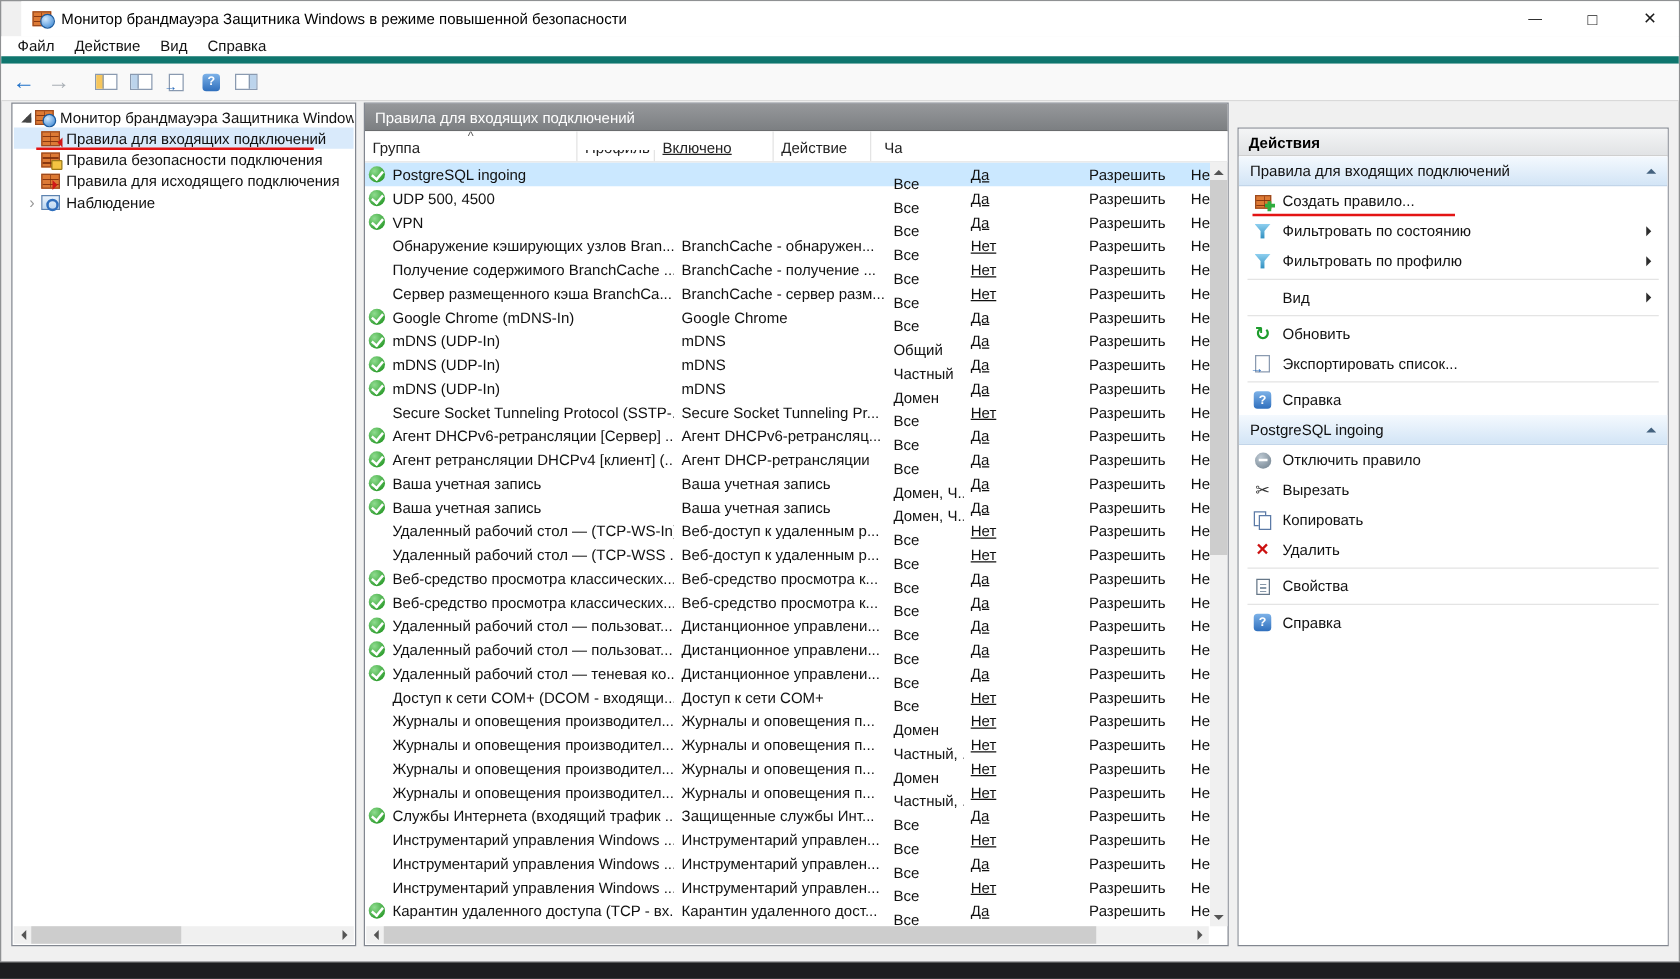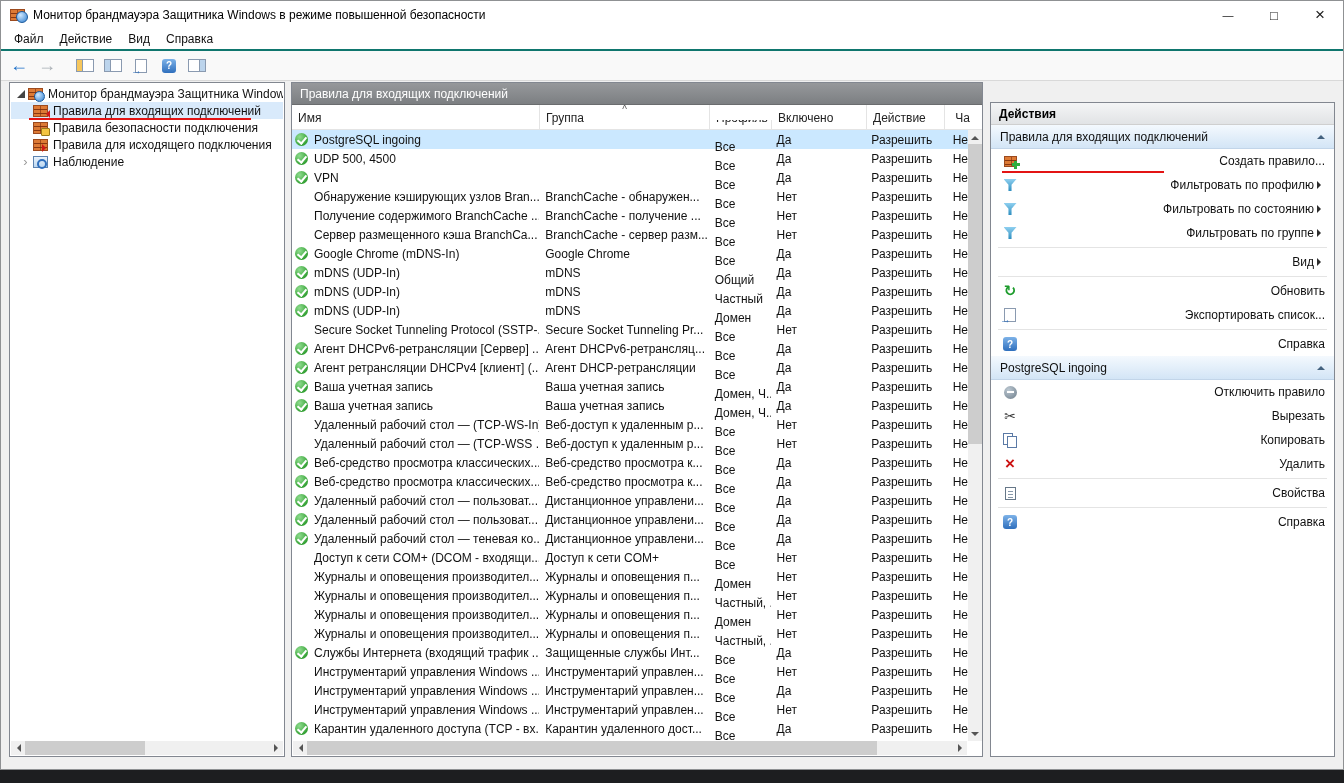--- a/index.html
+++ b/index.html
@@ -10,41 +10,41 @@
     font-family: "Liberation Sans", "DejaVu Sans", sans-serif;
     overflow: hidden;
     font-size: 12px;
     color: #111;
   }
   .window {
     position: absolute; left:0; top:0; width:1344px; height:770px;
     background:#f0f0f0; border:1px solid #8f9193;
   }
   
-  .titlebar { height:28px; background:#fff; display:flex; align-items:center; padding-left:9px; }
+  .titlebar { height:28px; background:#fff; display:flex; align-items:center; padding-left:9px;margin-left:16px; }
   .app-icon {
     width:15px; height:12px; margin-right:8px; position:relative; flex:none;
     background:#dd7a35;
     background-image:
       linear-gradient(transparent 0 3px, rgba(122,44,10,.85) 3px 4px, transparent 4px 7px, rgba(122,44,10,.85) 7px 8px, transparent 8px),
       linear-gradient(90deg, transparent 0 6px, rgba(122,44,10,.6) 6px 7px, transparent 7px);
     border:1px solid #9c4a1e;
   }
   .app-icon::after {
     content:""; position:absolute; right:-4px; bottom:-3px; width:10px; height:10px; border-radius:50%;
     background: radial-gradient(circle at 35% 32%, #cfe8ff, #2f7fd0); border:1px solid #1b5a9d;
   }
   .win-title { font-size:12px; color:#000; white-space:nowrap; }
   .win-controls { margin-left:auto; display:flex; height:100%; }
   .win-btn { width:46px; height:100%; display:flex; align-items:center; justify-content:center; color:#1a1a1a; }
   .win-min::before { content:"—"; font-size:11px; }
   .win-max::before { content:"□"; font-size:13px; }
   .win-close::before { content:"×"; font-size:17px; }
   
-  .menubar { height:22px; background:#fff; display:flex; align-items:center; padding-left:5px; border-bottom:2px solid #0f766e; }
+  .menubar { height:22px; background:#fff; display:flex; align-items:center; padding-left:5px; border-bottom:6px solid #0f766e; }
   .menu-item { padding:0 8px; font-size:12px; color:#111; }
   
   .toolbar { height:30px; background:#f9f9f9; border-bottom:1px solid #d9d9d9; display:flex; align-items:center; padding-left:6px; gap:4px; }
   .tb-btn { width:24px; height:24px; display:flex; align-items:center; justify-content:center; position:relative; }
   .back-icon::before { content:"←"; color:#1e70c8; font-size:18px; font-weight:bold; }
   .forward-icon::before { content:"→"; color:#aab0b6; font-size:18px; font-weight:bold; }
   .tb-sep { width:6px; }
   .pane-ico { width:18px; height:13px; border:1px solid #8a9ab0; background:#fff; position:relative; display:block; }
   .pane-ico::before { content:""; position:absolute; top:0; bottom:0; width:5px; }
   .console-tree-icon .pane-ico::before { left:0; background:#f6c65c; border-right:1px solid #8a9ab0; }
@@ -83,21 +83,21 @@
   .outbound-rules-icon::after { content:""; position:absolute; right:-3px; bottom:-2px; border:4px solid transparent; border-left-color:#d01818; }
   .connection-security-icon::after { content:""; position:absolute; right:-3px; bottom:-3px; width:7px; height:6px; background:#f4c542; border:1px solid #9a7a1a; border-radius:1px; }
   .monitoring-icon { background:linear-gradient(#eaf3fc,#bcd7f0); border:1px solid #5c83b0; }
   .monitoring-icon::after { content:""; position:absolute; left:3px; top:2px; width:6px; height:6px; border:2px solid #2f6fbd; border-radius:50%; }
   .tree-item.annotated::after { content:""; position:absolute; left:18px; width:222px; bottom:-1px; height:2px; background:#e31414; z-index:6; }
   
   .main-panel { left:290px; width:692px; }
   .main-header { background:linear-gradient(#96989b,#7c7f82); color:#fff; border-bottom:1px solid #6a6c6e; }
   .table-header { position:absolute; top:22px; left:0; right:0; height:25px; display:flex; background:#fff; border-bottom:1px solid #e4e4e4; }
   .th { position:relative; border-right:1px solid #e4e4e4; display:flex; align-items:flex-end; padding:0 0 4px 6px; color:#222; overflow:hidden; white-space:nowrap; }
-  .c0 { width:248px; } .c1 { width:170px; } .c2 { width:62px;margin-top:15px; } .c3 { width:95px; } .c4 { width:78px; } .c5 { width:25px;justify-content:flex-end; }
+  .c0 { width:248px; } .c1 { width:170px; } .c2 { width:62px;margin-top:15px; } .c3 { width:95px;text-decoration:underline; } .c4 { width:78px; } .c5 { width:25px;justify-content:flex-end; }
   .th.c5 { border-right:none; }
   .sort-indicator { position:absolute; top:-1px; left:50%; transform:translateX(-50%); font-size:10px; color:#555; }
   .sort-indicator::before { content:"^"; }
   .table-body { position:absolute; top:47px; left:0; right:14px; bottom:15px; overflow:hidden; }
   .trow { display:flex; height:19px; align-items:center; }
   .trow.selected { background:#cbe8ff; }
   .td { padding-left:6px; white-space:nowrap; overflow:hidden; color:#111; height:100%; display:flex; align-items:center; }
   .td.c0 { padding-left:22px; position:relative; }
   .green-check-icon { position:absolute; left:3px; top:3px; width:13px; height:13px; border-radius:50%;
     background:radial-gradient(circle at 35% 30%, #8fdc8f, #2f9e2f 75%); }
@@ -119,21 +119,21 @@
   
   .actions-panel { left:989px; right:8px; width:auto;margin-top:20px; }
   .actions-header { background:linear-gradient(#f4f5f6,#e1e3e5); color:#000; font-weight:bold; border-bottom:1px solid #cfcfcf; }
   .actions-body { position:absolute; top:22px; left:0; right:0; bottom:0; overflow:hidden; background:#fff; }
   .action-section-header { height:24px; background:linear-gradient(#f4f9fe,#d3e5f6); border-bottom:1px solid #c2d5e9;
     display:flex; align-items:center; padding:0 9px; color:#101010; }
   .ash-label { flex:1; white-space:nowrap; overflow:hidden; }
   .chevron-up-icon::before { content:""; display:block; border:4px solid transparent; border-bottom-color:#44627f; margin-bottom:3px; }
   .action-item { height:24px; display:flex; align-items:center; padding:0 9px 0 11px; color:#111; position:relative; }
   .aicon { width:16px; height:16px; margin-right:8px; flex:none; display:flex; align-items:center; justify-content:center; position:relative; }
-  .action-label { flex:1; white-space:nowrap; overflow:hidden;text-align:right; }
+  .action-label { flex:1; white-space:nowrap; overflow:hidden; }
   .submenu-arrow { flex:none; }
   .submenu-arrow::before { content:""; display:block; border:4px solid transparent; border-left-color:#2d2d2d; margin-left:3px; }
   .action-sep { height:1px; background:#e4e4e4; margin:2px 7px; }
   .action-item.annotated::after { content:""; position:absolute; left:11px; width:162px; bottom:0; height:2px; background:#e31414; }
   
   .new-rule-icon .gl { width:13px; height:11px; position:relative; display:block; }
   .new-rule-icon .gl::after { content:""; position:absolute; right:-4px; bottom:-3px; width:8px; height:8px;
     background:
       linear-gradient(#2fae3f,#2fae3f) center / 8px 3px no-repeat,
       linear-gradient(#2fae3f,#2fae3f) center / 3px 8px no-repeat; }
@@ -230,23 +230,20 @@
       <div class="hscrollbar">
         <span class="sb-btn arr-left"></span>
         <span class="hthumb" style="width:120px;"></span>
         <span class="sb-btn arr-right" style="margin-left:auto;"></span>
       </div>
     </div>
 
     <div class="panel main-panel">
       <div class="panel-header main-header">Правила для входящих подключений</div>
       <div class="table-header">
-          <div class="th c0">
-            <span class="th-label">Имя</span>
-          </div>
           <div class="th c1">
             <span class="th-label">Группа</span>
             <span class="sort-indicator"></span>
           </div>
           <div class="th c2">
             <span class="th-label">Профиль</span>
           </div>
           <div class="th c3">
             <span class="th-label">Включено</span>
           </div>
@@ -939,35 +936,28 @@
           <div class="action-item annotated">
             <span class="aicon new-rule-icon">
               <span class="gl brick"></span>
             </span>
             <span class="action-label">Создать правило...</span>
           </div>
           <div class="action-item">
             <span class="aicon filter-icon">
               <span class="gl"></span>
             </span>
-            <span class="action-label">Фильтровать по профилю</span>
+            <span class="action-label">Фильтровать по состоянию</span>
             <span class="submenu-arrow"></span>
           </div>
           <div class="action-item">
             <span class="aicon filter-icon">
               <span class="gl"></span>
             </span>
-            <span class="action-label">Фильтровать по состоянию</span>
-            <span class="submenu-arrow"></span>
-          </div>
-          <div class="action-item">
-            <span class="aicon filter-icon">
-              <span class="gl"></span>
-            </span>
-            <span class="action-label">Фильтровать по группе</span>
+            <span class="action-label">Фильтровать по профилю</span>
             <span class="submenu-arrow"></span>
           </div>
           <div class="action-sep"></div>
           <div class="action-item">
             <span class="aicon no-icon"></span>
             <span class="action-label">Вид</span>
             <span class="submenu-arrow"></span>
           </div>
           <div class="action-sep"></div>
           <div class="action-item">

